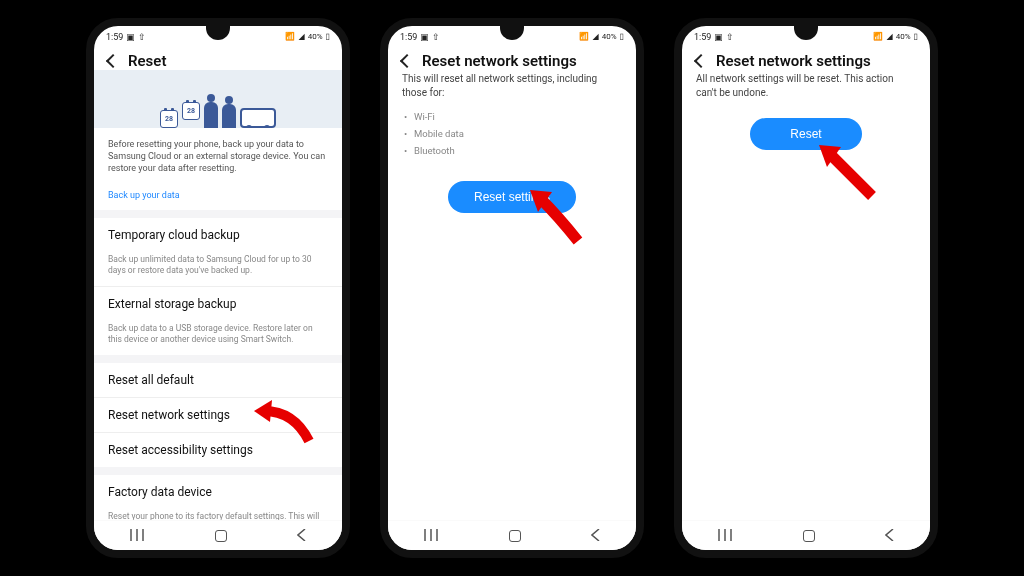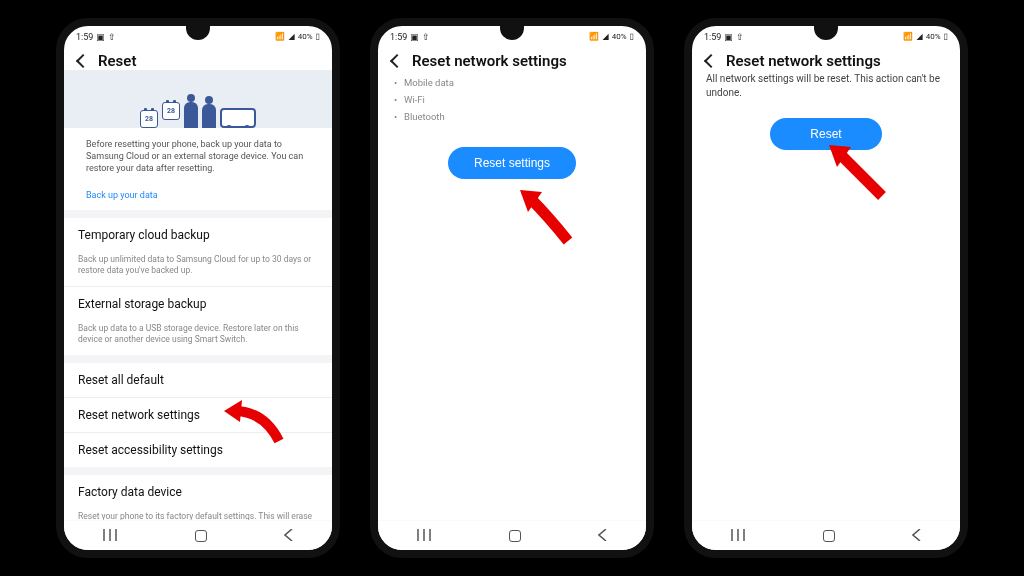--- a/index.html
+++ b/index.html
@@ -7,21 +7,21 @@
     background: #000;
     width: 1024px;
     height: 576px;
     display: flex;
     justify-content: center;
     align-items: center;
     gap: 30px;
     font-family: -apple-system, BlinkMacSystemFont, "Segoe UI", Roboto, sans-serif;
   }
   .phone {
-    width: 284px;
+    width: 264px;
     height: 540px;
     background: #fff;
     border-radius: 32px;
     border: 8px solid #111;
     position: relative;
     overflow: hidden;
   }
   .notch {
     position: absolute;
     top: 0;
@@ -83,21 +83,21 @@
     overflow: hidden;
     position: relative;
   }
   .cal { width:18px;height:18px;background:#fff;border-radius:3px;display:flex;align-items:center;justify-content:center;font-size:7px;font-weight:bold;color:#3b5998;border:1px solid #3b5998; position:relative;}
   .cal::before{content:"";position:absolute;top:-3px;left:3px;width:3px;height:3px;background:#3b5998;border-radius:1px;}
   .cal::after{content:"";position:absolute;top:-3px;right:3px;width:3px;height:3px;background:#3b5998;border-radius:1px;}
   .person { width:14px; height:26px; background:#3b5998; border-radius:6px 6px 0 0; position:relative;}
   .person::before { content:"";position:absolute;top:-8px;left:3px;width:8px;height:8px;background:#3b5998;border-radius:50%;}
   .cart { width:36px;height:20px;background:#fff;border:2px solid #3b5998;border-radius:4px;position:relative;}
   .cart::after{content:"";position:absolute;bottom:-5px;left:4px;width:6px;height:6px;background:#3b5998;border-radius:50%;box-shadow:18px 0 #3b5998;}
-  .info-block { padding: 10px 22px 8px; font-size: 9px; color: #555; line-height: 1.35; background:#fff; }
+  .info-block { padding: 10px 14px 8px; font-size: 9px; color: #555; line-height: 1.35; background:#fff; }
   .info-link { color: #2189ff; font-size: 9px; margin-top: 15px; display:block;}
   .list-item { padding: 10px 14px; background:#fff; }
   .list-title { font-size: 12px; color: #111; }
   .list-sub { font-size: 8.5px; color: #888; line-height: 1.3; margin-top: 12px;}
   .gap { height: 8px; background: #f4f4f6; }
   .thin-divider { height: 1px; background: #eee; }
 
   
   .desc { padding: 2px 14px 4px; font-size: 10px; color: #444; line-height: 1.4; }
   .bullets { padding: 4px 14px 8px 26px; font-size: 9.5px; color: #888; line-height: 1.8;}
@@ -214,23 +214,24 @@
       <span>◢</span>
       <span>40%</span>
       <span>▯</span>
     </div>
   </div>
   <div class="header">
     <div class="back-arrow"></div>
     <div class="header-title">Reset network settings</div>
   </div>
   <div class="content">
+    <div class="desc">This will reset all network settings, including those for:</div>
     <ul class="bullets">
+      <li>Wi-Fi</li>
       <li>Mobile data</li>
-      <li>Wi-Fi</li>
       <li>Bluetooth</li>
     </ul>
     <button class="primary-btn">Reset settings</button>
   </div>
   <svg class="arrow" style="top:160px;left:140px;width:60px;height:60px;" viewBox="0 0 60 60">
     <path d="M 50 55 Q 30 30 12 12" stroke="#e60000" stroke-width="11" fill="none"></path>
     <path d="M 2 4 L 24 6 L 10 26 Z" fill="#e60000"></path>
   </svg>
   <div class="nav-bar">
     <div><svg width="16" height="12">

